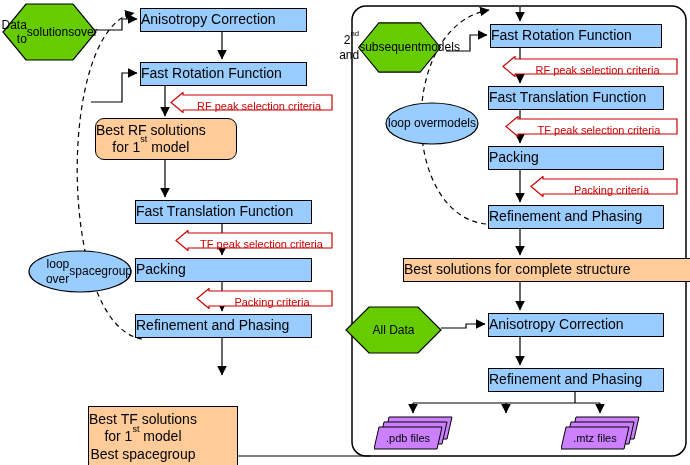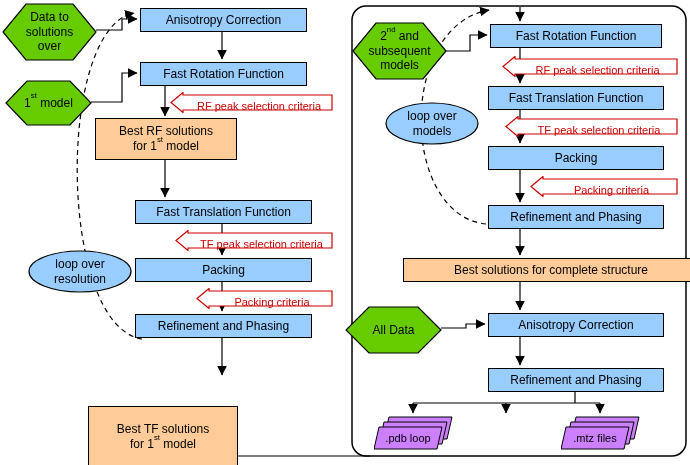--- a/index.html
+++ b/index.html
@@ -1,26 +1,26 @@
 <!DOCTYPE html>
 <html style="--blue: #99CCFF; --orange: #FFCC99; --green: #66CC00; --red: #CC0000; --purple: #CC80FF;"><head>
 <meta charset="utf-8">
 <style>
   html,body { margin:0; padding:0; background:#fff; }
   .stage { position:relative; width:690px; height:465px; background:#fff;
            font-family:"Liberation Sans", sans-serif; overflow:hidden; }
   svg.wires { position:absolute; left:0; top:0; pointer-events:none; }
-  .box { position:absolute; display:flex; align-items:center; justify-content:center;
-         text-align:center; font-size:12px; color:#000; border:1px solid #000;
+  .box { position:absolute; display:flex; align-items:center; justify-content:flex-start;
+         text-align:center; font-size:14px; color:#000; border:1px solid #000;
          background:var(--blue,#99CCFF); line-height:1.25; }
   .obox { background:var(--orange,#FFCC99); }
   .shape { position:absolute; }
   .shape > svg { display:block; width:100%; height:100%; }
   .lbl { position:absolute; left:0; top:0; right:0; bottom:0; display:flex;
-         flex-direction:column; align-items:center; justify-content:center;
+         flex-direction:row; align-items:center; justify-content:center;
          text-align:right; font-size:12px; line-height:1.2; color:#000; }
   .hex polygon { fill:var(--green,#66CC00); stroke:#000; stroke-width:1.2; }
   .ell ellipse  { fill:var(--blue,#99CCFF); stroke:#000; stroke-width:1.2; }
   .callout polygon { fill:#fff; stroke:var(--red,#CC0000); stroke-width:1.2; }
   .callout .lbl { color:var(--red,#CC0000); font-size:11px; padding-left:15px;margin-top:8px; }
   .files polygon { fill:var(--purple,#CC80FF); stroke:#000; stroke-width:1; }
   .files .lbl { left:1px; top:13px; right:auto; bottom:auto; width:66px; height:19px;
                 font-size:11px; justify-content:center; }
   sup { font-size:0.65em; position:relative; top:-0.45em; line-height:0; }
 </style>
@@ -79,37 +79,29 @@
   </div>
 
   <div class="box" style="left:140px; top:8px; width:165px; height:22px;">
     <span>Anisotropy Correction</span>
   </div>
 
   <div class="box" style="left:140px; top:62px; width:165px; height:22px;">
     <span>Fast Rotation Function</span>
   </div>
 
-  <div class="shape hex" style="left:5px; top:80px; width:87px; height:46px;">
-    <svg viewBox="0 0 87 46">
-        <polygon points="22,1 65,1 86,23 65,45 22,45 1,23"></polygon>
-      </svg>
-    <div class="lbl">
-        <div><span>1</span><sup>st</sup><span> model</span></div>
-      </div>
-  </div>
 
   <div class="shape callout" style="left:170px; top:92px; width:163px; height:21px;">
     <svg viewBox="0 0 163 21">
         <polygon points="1,10.5 13,0.5 13,3 162,3 162,18 13,18 13,20.5"></polygon>
       </svg>
     <div class="lbl">RF peak selection criteria</div>
   </div>
 
-  <div class="box obox" style="left:95px; top:118px; width:140px; height:40px;">
+  <div class="box obox" style="left:95px; top:118px; width:140px; height:40px;border-radius:9px;">
     <div>
       <div>Best RF solutions</div>
       <div><span>for 1</span><sup>st</sup><span> model</span></div>
     </div>
   </div>
 
   <div class="box" style="left:135px; top:200px; width:175px; height:22px;">
     <span>Fast Translation Function</span>
   </div>
 
@@ -119,21 +111,21 @@
       </svg>
     <div class="lbl">TF peak selection criteria</div>
   </div>
 
   <div class="shape ell" style="left:28px; top:250px; width:104px; height:43px;">
     <svg viewBox="0 0 104 43">
         <ellipse cx="52" cy="21.5" rx="51" ry="20.5"></ellipse>
       </svg>
     <div class="lbl">
       <div>loop over</div>
-      <div>resolution</div>
+      <div>spacegroup</div>
     </div>
   </div>
 
   <div class="box" style="left:135px; top:258px; width:175px; height:22px;">
     <span>Packing</span>
   </div>
 
   <div class="shape callout" style="left:196px; top:288px; width:137px; height:21px;">
     <svg viewBox="0 0 137 21">
         <polygon points="1,10.5 13,0.5 13,3 136,3 136,18 13,18 13,20.5"></polygon>
@@ -142,24 +134,25 @@
   </div>
 
   <div class="box" style="left:135px; top:314px; width:175px; height:22px;">
     <span>Refinement and Phasing</span>
   </div>
 
   <div class="box obox" style="left:88px; top:378px; width:148px; height:60px;margin-top:28px;">
     <div>
       <div>Best TF solutions</div>
       <div><span>for 1</span><sup>st</sup><span> model</span></div>
-    </div>
-  </div>
-
-  <div class="shape hex" style="left:352px; top:22px; width:95px; height:58px;">
+      <div>Best spacegroup</div>
+    </div>
+  </div>
+
+  <div class="shape hex" style="left:352px; top:22px; width:95px; height:51px;">
     <svg viewBox="0 0 95 58">
         <polygon points="24,1 71,1 94,29 71,57 24,57 1,29"></polygon>
       </svg>
     <div class="lbl">
       <div><span>2</span><sup>nd</sup><span> and</span></div>
       <div>subsequent</div>
       <div>models</div>
     </div>
   </div>
 
@@ -230,21 +223,21 @@
   <div class="box" style="left:488px; top:368px; width:174px; height:22px;">
     <span>Refinement and Phasing</span>
   </div>
 
   <div class="shape files" style="left:374px; top:416px; width:79px; height:34px;">
     <svg viewBox="0 0 79 34">
       <polygon points="15,1 78,1 73,23 10,23"></polygon>
       <polygon points="10,6 73,6 68,28 5,28"></polygon>
       <polygon points="5,11 68,11 63,33 0,33"></polygon>
     </svg>
-    <div class="lbl">.pdb loop</div>
+    <div class="lbl">.pdb files</div>
   </div>
 
 
   <div class="shape files" style="left:561px; top:416px; width:79px; height:34px;">
     <svg viewBox="0 0 79 34">
       <polygon points="15,1 78,1 73,23 10,23"></polygon>
       <polygon points="10,6 73,6 68,28 5,28"></polygon>
       <polygon points="5,11 68,11 63,33 0,33"></polygon>
     </svg>
     <div class="lbl">.mtz files</div>

